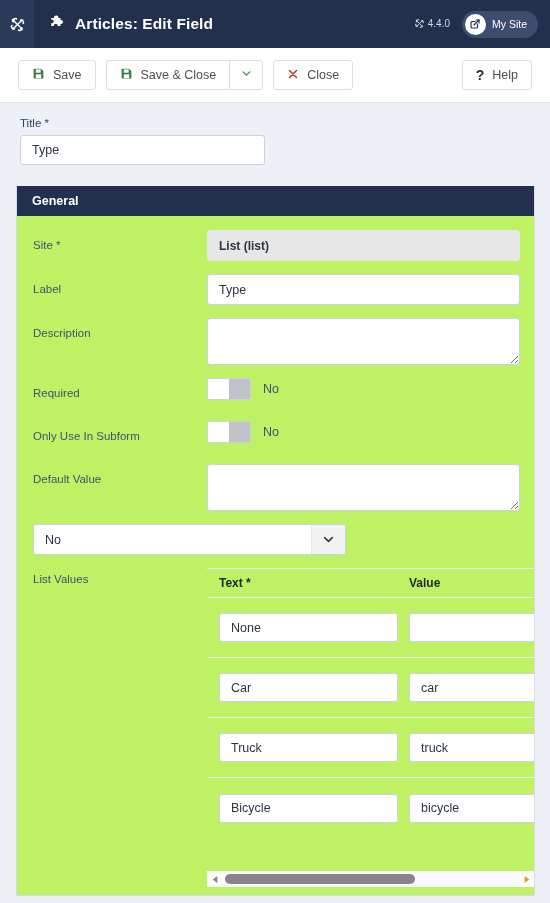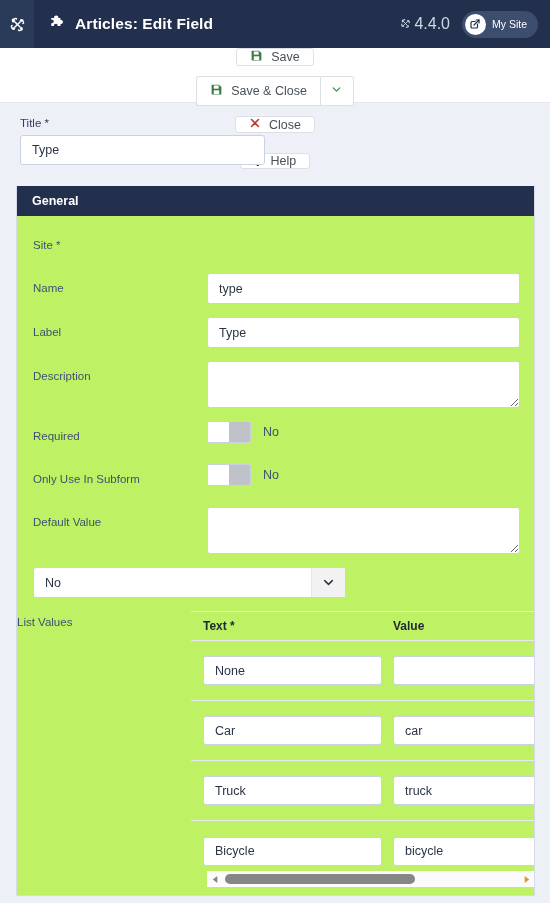--- a/index.html
+++ b/index.html
@@ -40,21 +40,21 @@
   }
   .header-right {
     margin-left: auto;
     display: flex; align-items: center;
     gap: 12px;
     padding-right: 12px;
   }
   .version-badge {
     display: flex; align-items: flex-start; gap: 3px;
     color: #cfd6e4;
-    font-size: 16px;
+    font-size: 10px;
   }
   .mysite-pill {
     display: flex; align-items: center;
     gap: 6px;
     background: #3d4d6e;
     border-radius: 15px;
     height: 27px;
     padding: 0 11px 0 3px;
   }
   .mysite-circle {
@@ -72,21 +72,20 @@
 
   
   .toolbar {
     height: 55px;
     background: #ffffff;
     border-bottom: 1px solid #e3e6ef;
     display: flex;
     align-items: center;
     padding: 0 18px;
     gap: 10px;
-    flex-direction: column;
   }
   .tb-btn {
     height: 30px;
     background: #ffffff;
     border: 1px solid #dcdfe6;
     border-radius: 3px;
     display: flex; align-items: center;
     gap: 8px;
     padding: 0 13px;
     font-size: 12.5px;
@@ -249,21 +248,21 @@
     background: #ffffff;
   }
   .switch .knob { width: 50%; height: 100%; background: #ffffff; }
   .switch .track { width: 50%; height: 100%; background: #bfc3c9; }
   .switch-label {
     font-size: 12.5px;
     color: #41506f;
   }
 
   
-  .lv-row { display: flex; align-items: flex-start; padding-left: 0; }
+  .lv-row { display: flex; align-items: flex-start; padding-left: 16px; }
   .lv-label {
     width: 174px; flex: 0 0 174px;
     font-size: 11.5px;
     color: #41506f;
     padding-top: 5px;
   }
   .lv-table {
     flex: 1;
     position: relative;
     overflow: hidden;
@@ -443,28 +442,25 @@
 
   <div class="panel">
     <div class="panel-head">
       <span class="panel-head-label">General</span>
     </div>
 
     <div class="panel-body">
 
       <div class="frow">
         <div class="flabel">Site *</div>
-      </div>
-
-      <div class="frow">
-        <div class="flabel">Name</div>
-        <div class="fctrl">
-          <input class="inp" type="text" value="type" style="">
-        </div>
-      </div>
+        <div class="fctrl">
+          <input class="inp readonly" type="text" readonly="" value="List (list)" style="">
+        </div>
+      </div>
+
 
       <div class="frow">
         <div class="flabel">Label</div>
         <div class="fctrl">
           <input class="inp" type="text" value="Type" style="">
         </div>
       </div>
 
       <div class="frow">
         <div class="flabel">Description</div>

